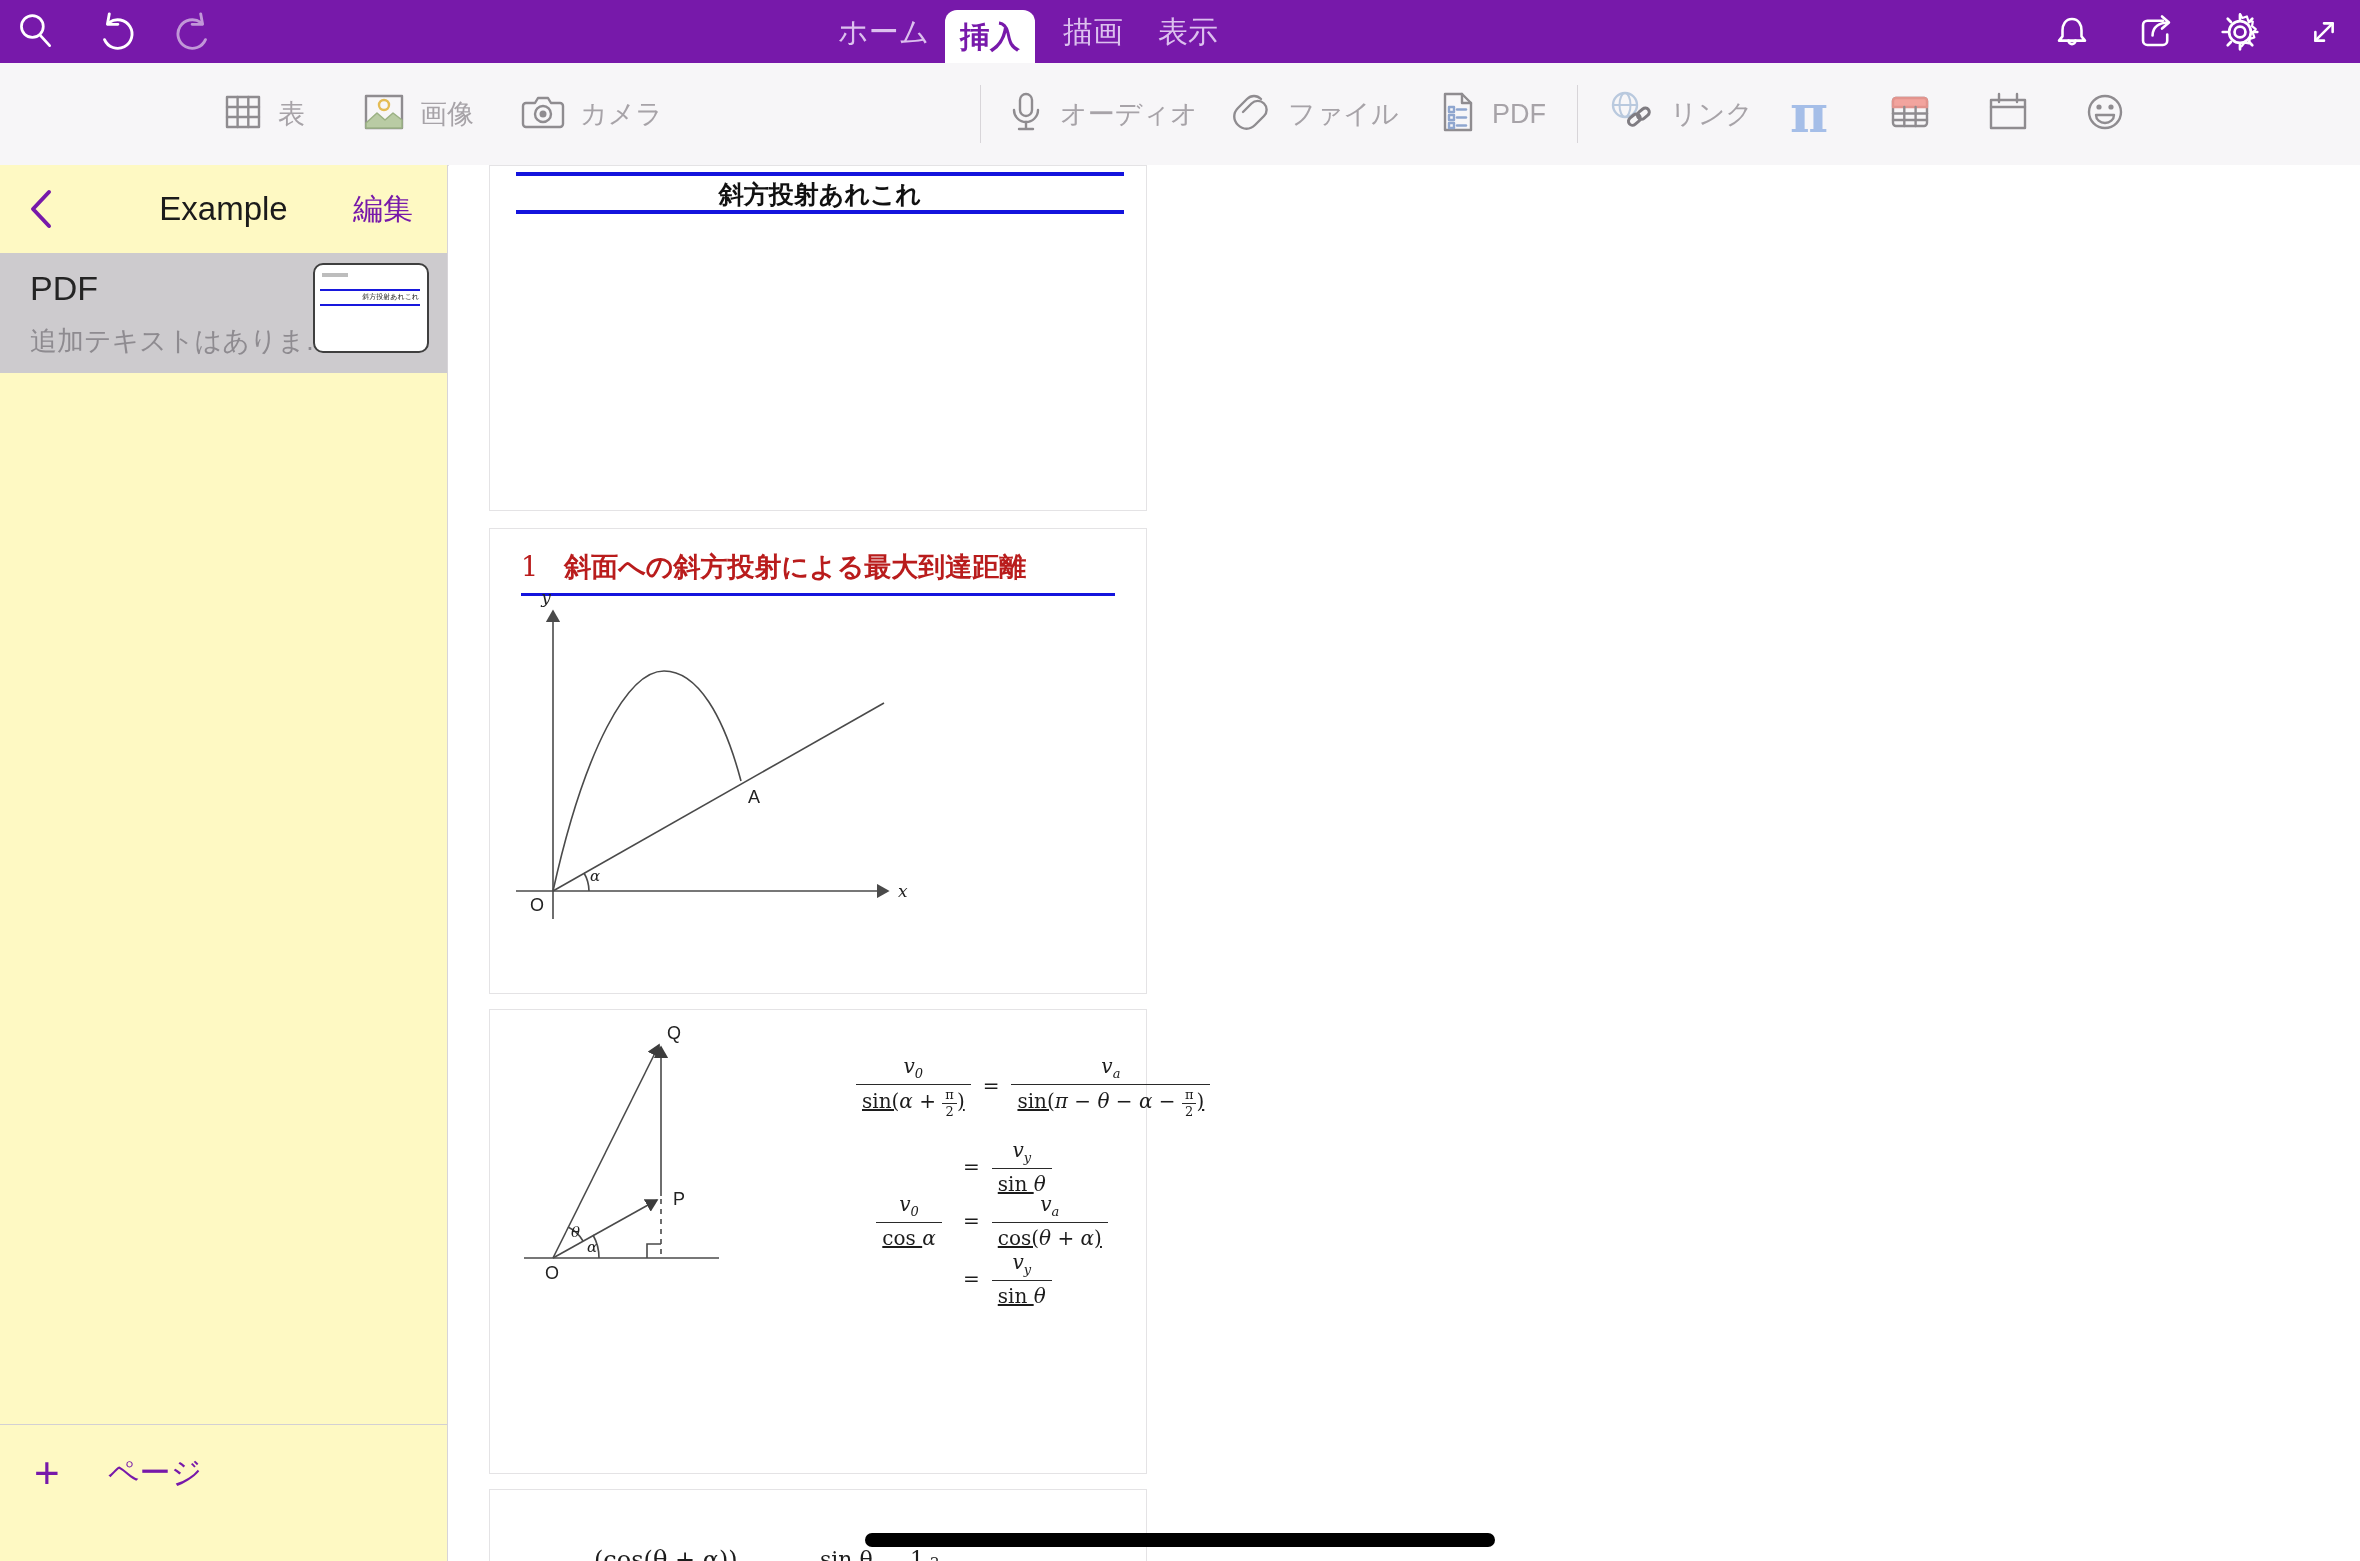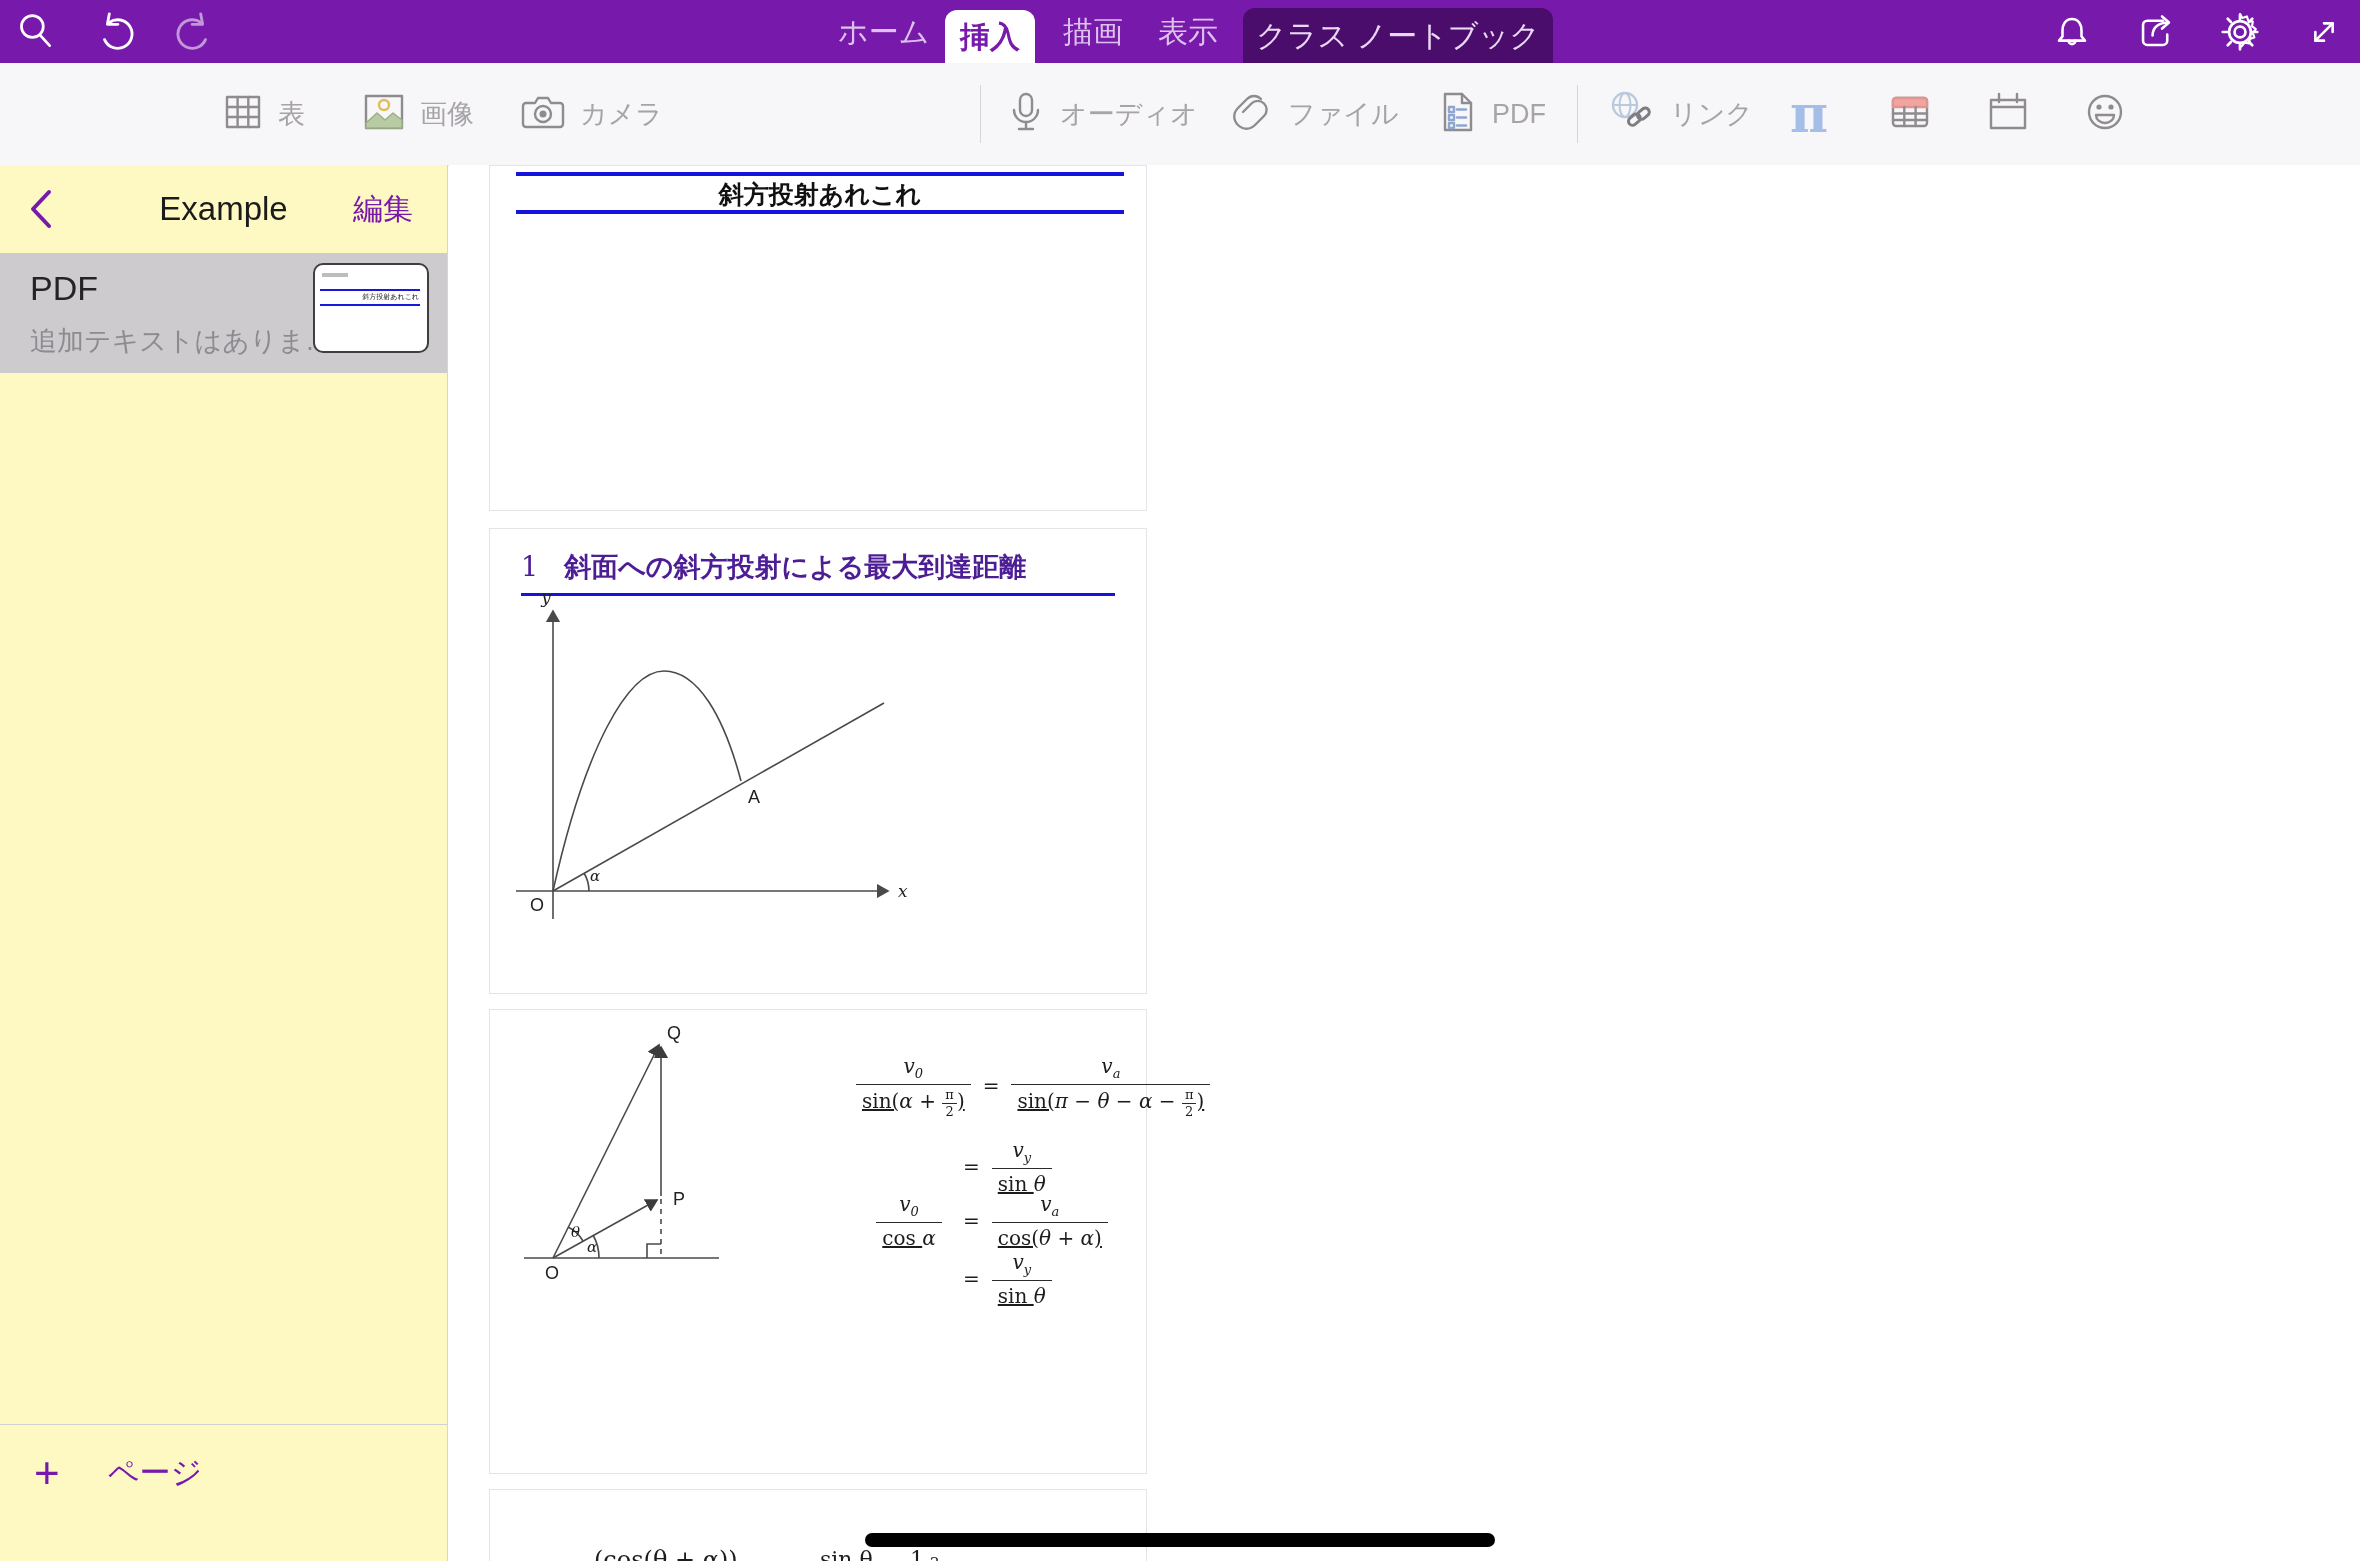--- a/index.html
+++ b/index.html
@@ -46,21 +46,21 @@
   .add-page .lbl{font-size:31px;margin-left:14px;}
   
   .canvas{position:absolute;left:449px;top:165px;width:1911px;height:1396px;background:#ffffff;}
   .page{position:absolute;left:40px;width:658px;background:#ffffff;border:1px solid #e4e3e5;box-sizing:border-box;}
   .p1{top:0;height:346px;}
   .p2{top:363px;height:466px;}
   .p3{top:844px;height:465px;}
   .p4{top:1324px;height:90px;}
   .rule{position:absolute;left:26px;width:608px;height:4px;background:#1414dd;}
   .p1-title{position:absolute;left:26px;top:12px;width:608px;text-align:center;font-size:25px;font-weight:700;color:#111;}
-  .p2-heading{position:absolute;left:31px;top:20px;width:594px;border-bottom:3px solid #1414dd;padding-bottom:8px;font-size:27px;font-weight:700;color:#4c1d95;white-space:nowrap;}
+  .p2-heading{position:absolute;left:31px;top:20px;width:594px;border-bottom:3px solid #1414dd;padding-bottom:8px;font-size:27px;font-weight:700;color:#b91c1c;white-space:nowrap;}
   .p2-heading .no{margin-right:26px;font-family:"DejaVu Serif",serif;font-weight:400;}
   .diagram svg .axis{stroke:#4a4a4a;stroke-width:1.6;fill:none;}
   .diagram svg text{fill:#222;}
   .d-lab{font-family:"Liberation Sans",sans-serif;font-size:18px;}
   .d-var{font-family:"DejaVu Serif",serif;font-style:italic;font-size:17px;}
   .d-greek{font-family:"DejaVu Serif",serif;font-style:italic;font-size:15px;}
   
   .math{position:absolute;font-family:"DejaVu Serif",serif;font-size:20px;color:#1c1c1c;display:flex;align-items:center;}
   .math .it{font-style:italic;}
   .math .up{font-style:normal;text-decoration:underline;}
@@ -100,21 +100,20 @@
     <svg width="42" height="42" viewBox="0 0 44 44">
       <path d="M29 12 A 15 15 0 1 0 34 30"></path>
         <polyline points="29,3 31,14 20,14"></polyline>
     </svg>
   </div>
 
   <span class="tab" style="left:838px">ホーム</span>
   <span class="tab-active" style="left:945px;width:90px">挿入</span>
   <span class="tab" style="left:1063px">描画</span>
   <span class="tab" style="left:1158px">表示</span>
-  <span class="tab-pill" style="left:1243px;width:310px">クラス ノートブック</span>
 
   <div class="tb-btn" style="left:2050px">
     <svg width="38" height="38" viewBox="0 0 44 44">
       <path d="M22 7 C14 7 11 14 11 20 L11 27 L7 32 L37 32 L33 27 L33 20 C33 14 30 7 22 7 Z"></path>
       <path d="M18 32 a4 4 0 0 0 8 0"></path>
     </svg>
   </div>
   <div class="tb-btn" style="left:2134px">
     <svg width="38" height="38" viewBox="0 0 44 44">
       <path d="M30 9 H12 a5 5 0 0 0 -5 5 V32 a5 5 0 0 0 5 5 H30 a5 5 0 0 0 5 -5 V25"></path>

